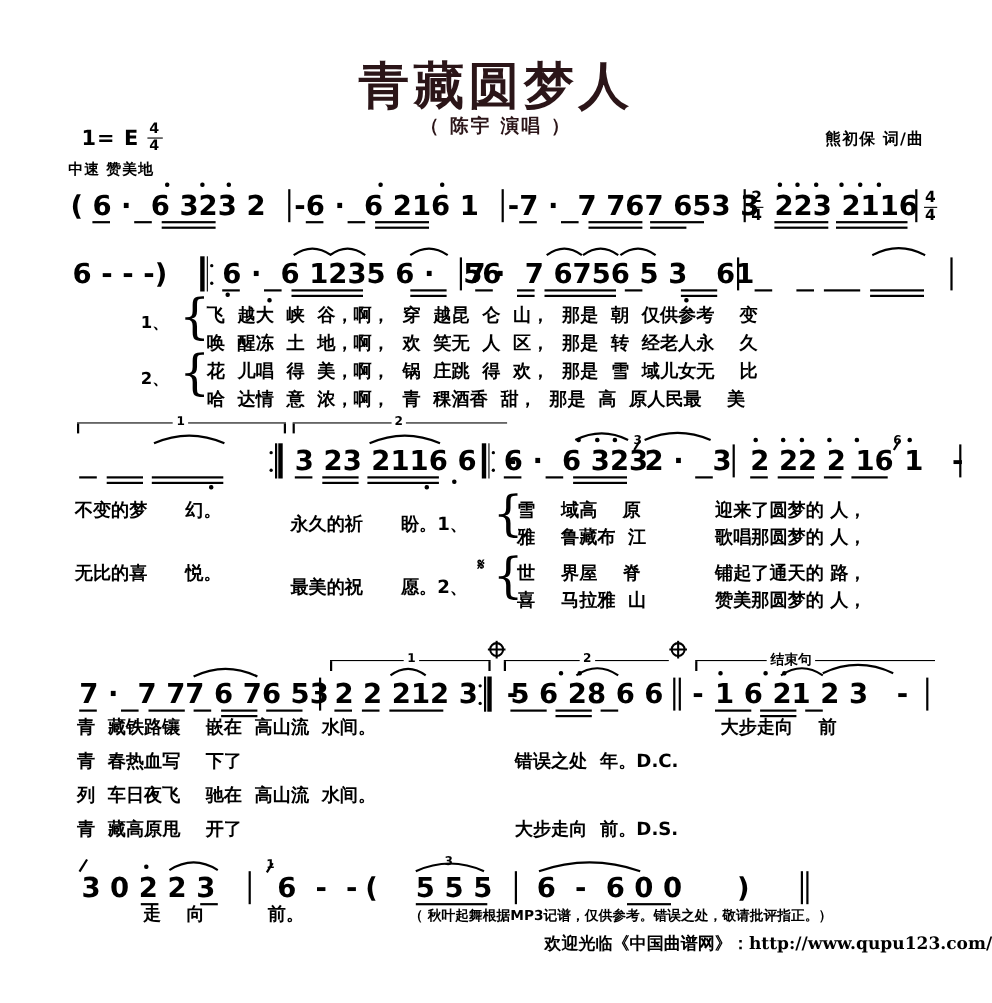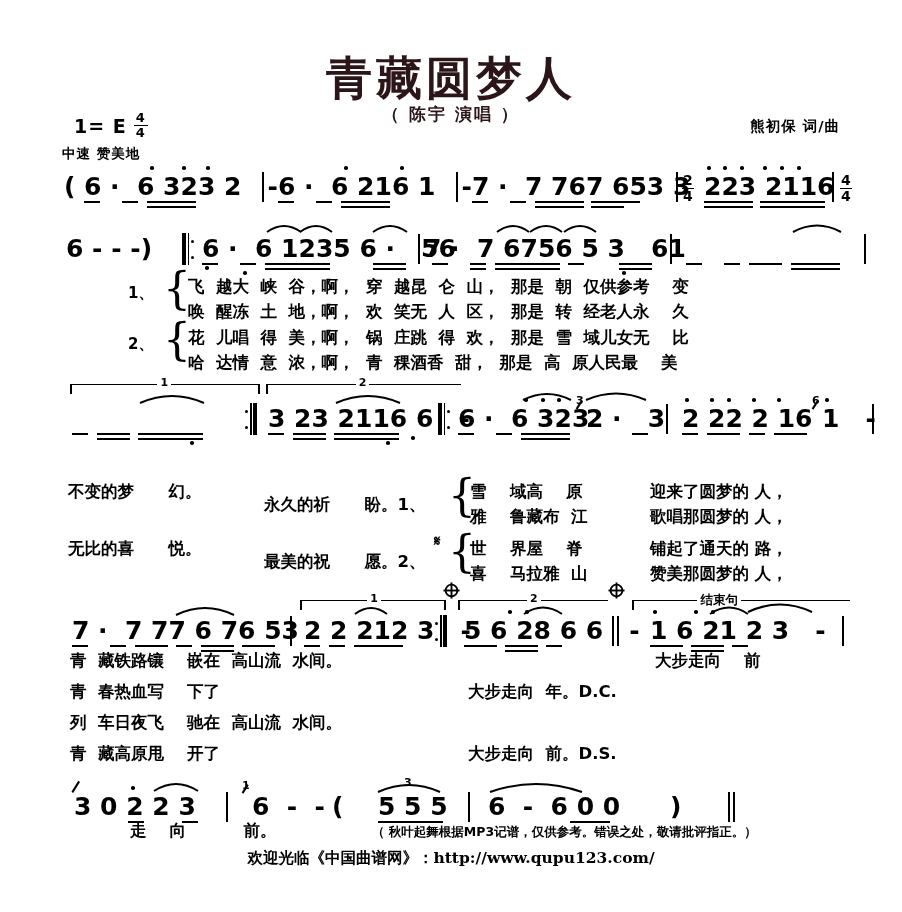--- a/index.html
+++ b/index.html
@@ -231,21 +231,21 @@
     position: absolute;
     font-size: 44px;
     font-weight: normal;
     line-height: 1;
     font-family: "DejaVu Serif", serif;
   }
   .footer {
     position: absolute;
     left: 0; top: 848px;
     width: 902px;
-    text-align: center;
+    text-align: right;
     font-size: 15.5px;
     font-weight: bold;
     font-family: "DejaVu Serif", "Liberation Serif", serif;
   }
   .note-credit {
     position: absolute;
     font-size: 12.5px;
     font-weight: bold;
   }
 </style>
@@ -466,21 +466,21 @@
     <div class="odot" style="left:717px;top:6px;"></div>
     <span class="grace" style="left:752px;top:3px;">
       <span>6</span>
       <span class="slash" style="left:-2px;top:9px;"></span>
     </span>
     <span class="n" style="left:762px;">1   -</span>
     <div class="odot" style="left:765px;top:6px;"></div>
     <div class="bar" style="left:812px;"></div>
   </div>
 
-  <div class="lyricblock" style="left:0;top:448px;width:902px;height:110px;margin-top:28px;">
+  <div class="lyricblock" style="left:0;top:448px;width:902px;height:110px;">
     <span class="lyr" style="left:68px;top:5px;">不变的梦      幻。</span>
     <span class="lyr" style="left:68px;top:62px;">无比的喜      悦。</span>
 
     <span class="lyr" style="left:264px;top:18px;">永久的祈      盼。1、</span>
     <span class="lyr" style="left:264px;top:75px;">最美的祝      愿。2、</span>
 
     <span class="segno" style="left:434px;top:56px;">𝄋</span>
 
     <span class="brace" style="left:448px;top:-2px;">{</span>
     <span class="brace" style="left:448px;top:54px;">{</span>
@@ -576,21 +576,21 @@
     <div class="bar" style="left:782px;top:20px;"></div>
   </div>
 
   <div class="lyricblock" style="left:0;top:645px;width:902px;height:110px;">
     <span class="lyr" style="left:70px;top:5px;">青  藏铁路镶    嵌在  高山流  水间。</span>
     <span class="lyr" style="left:70px;top:36px;">青  春热血写    下了</span>
     <span class="lyr" style="left:70px;top:67px;">列  车日夜飞    驰在  高山流  水间。</span>
     <span class="lyr" style="left:70px;top:98px;">青  藏高原甩    开了</span>
 
     <span class="lyr" style="left:655px;top:5px;">大步走向    前</span>
-    <span class="lyr" style="left:468px;top:36px;">大步走向  年。D.C.</span>
+    <span class="lyr" style="left:468px;top:36px;">错误之处  年。D.C.</span>
     <span class="lyr" style="left:468px;top:98px;text-align:right;">大步走向  前。D.S.</span>
   </div>
 
   <div class="staff" style="top:778px;height:60px;">
     <span class="grace" style="left:10px;top:2px;">
       <span class="slash" style="left:-1px;top:6px;width:13px;"></span>
     </span>
     <span class="n" style="left:14px;top:16px;">3 0 2 2 3</span>
     <div class="beam" style="left:68px;top:43px;width:16px;"></div>
     <div class="beam" style="left:122px;top:43px;width:16px;"></div>

